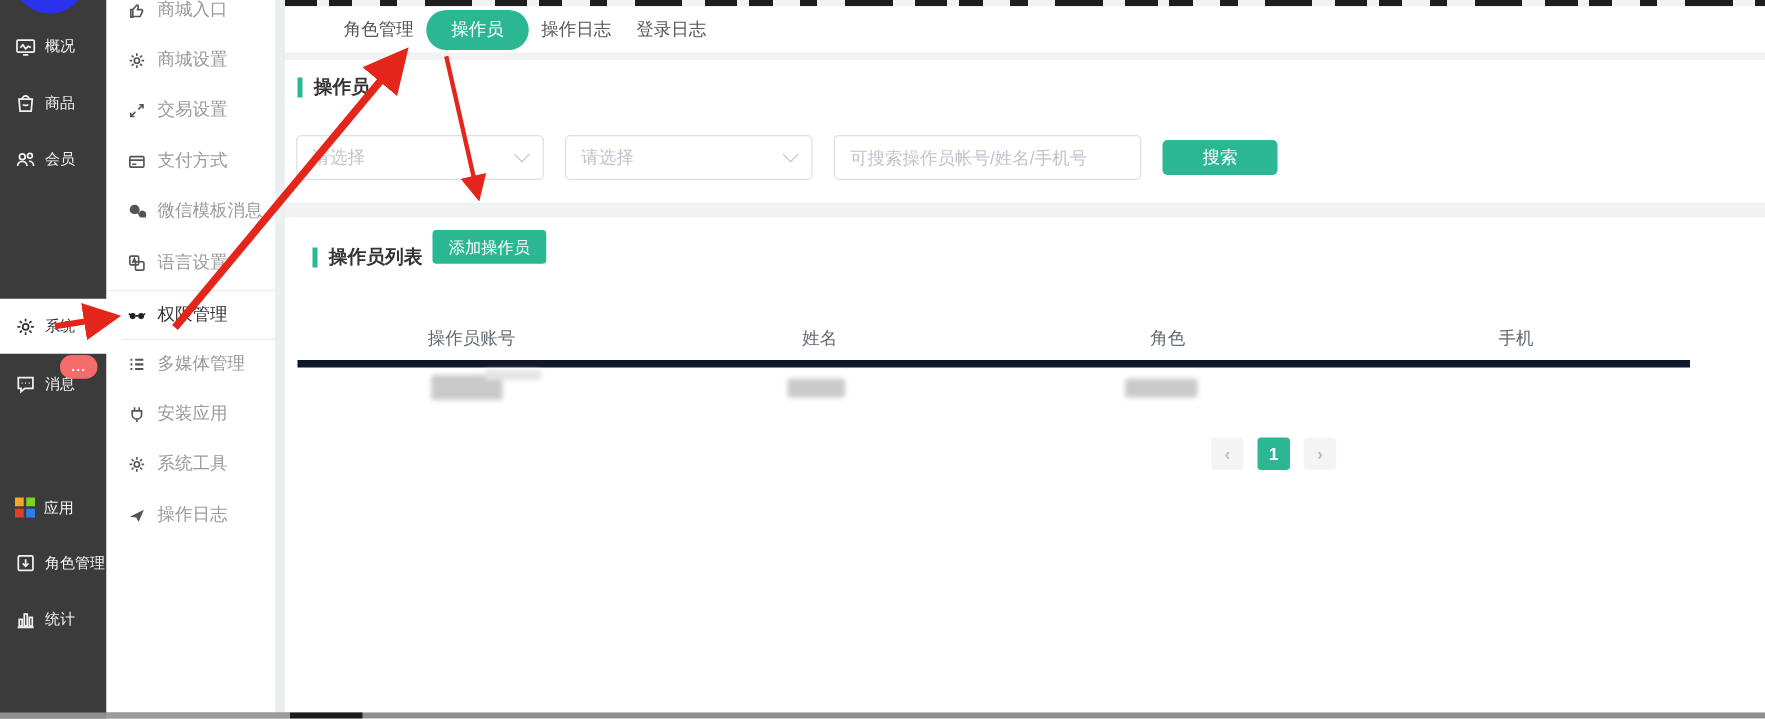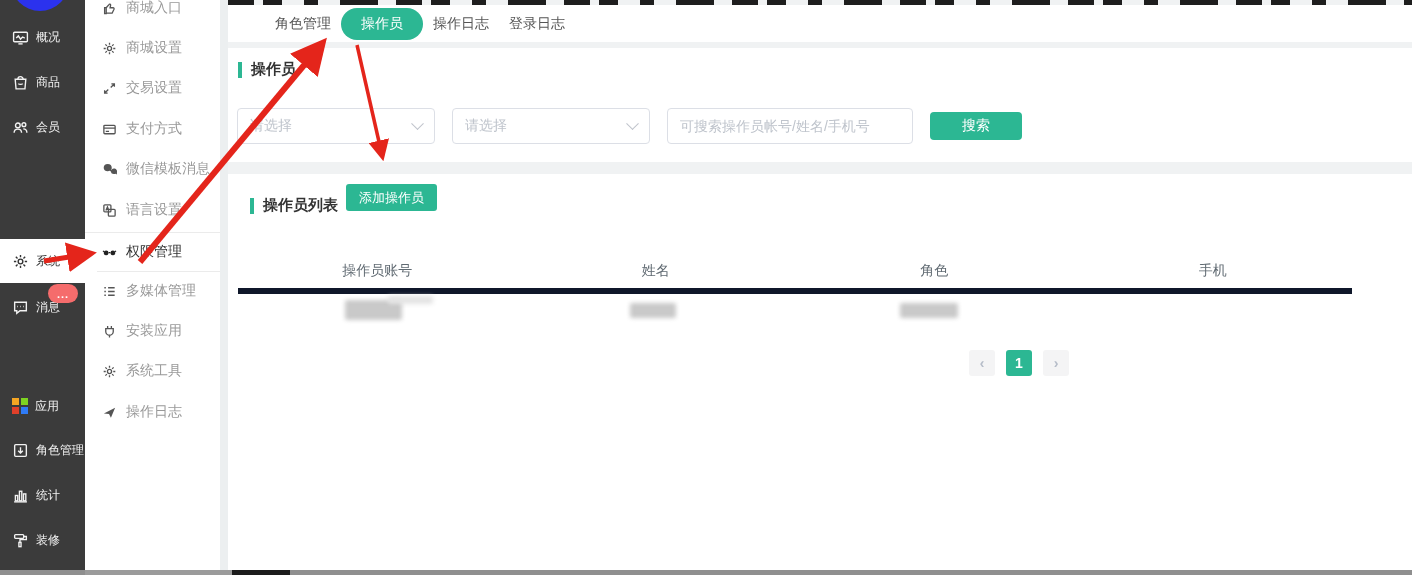--- a/index.html
+++ b/index.html
@@ -137,28 +137,20 @@
       <span>角色管理</span>
     </div>
     <div class="s-item" style="top:473px">
       <svg viewBox="0 0 16 16">
           <path d="M2 14h12"></path>
           <rect x="3.2" y="8" width="2.2" height="5"></rect>
           <rect x="7" y="4" width="2.2" height="9"></rect>
           <rect x="10.8" y="6.5" width="2.2" height="6.5"></rect>
         </svg>
       <span>统计</span>
-    </div>
-    <div class="s-item" style="top:518px">
-      <svg viewBox="0 0 16 16">
-          <rect x="2.5" y="2.5" width="8.5" height="3.5" rx="0.8"></rect>
-          <path d="M11 4.2h2.5v3H7.5v2.3"></path>
-          <rect x="6.5" y="9.8" width="2" height="4"></rect>
-        </svg>
-      <span>装修</span>
     </div>
   </nav>
 
   <nav class="submenu">
     <div class="m-item" style="top:-12px">
       <svg viewBox="0 0 16 16">
           <path d="M4.5 7v6.5H2.8V7zM4.5 13h6.3l2-4.3c.3-.8-.2-1.5-1-1.5H8.6l.6-2.7c.2-1-1.2-1.6-1.8-.7L4.5 7.2"></path>
         </svg>
       <span>商城入口</span>
     </div>

